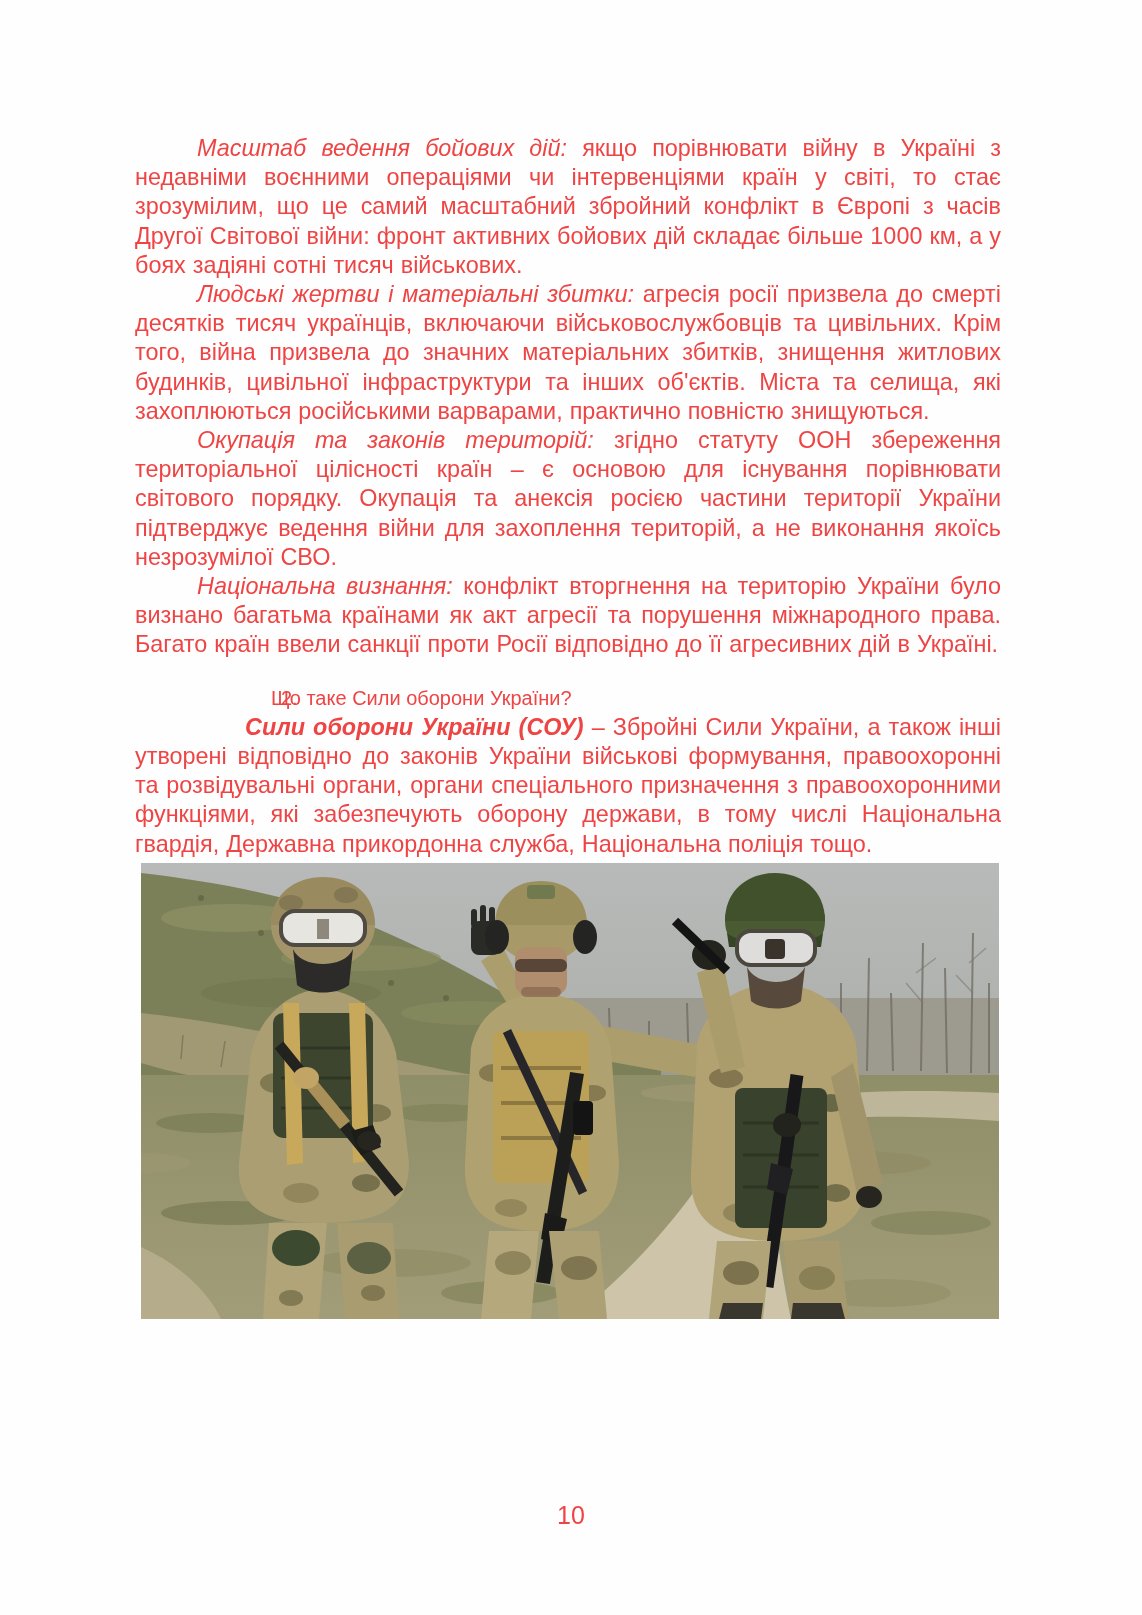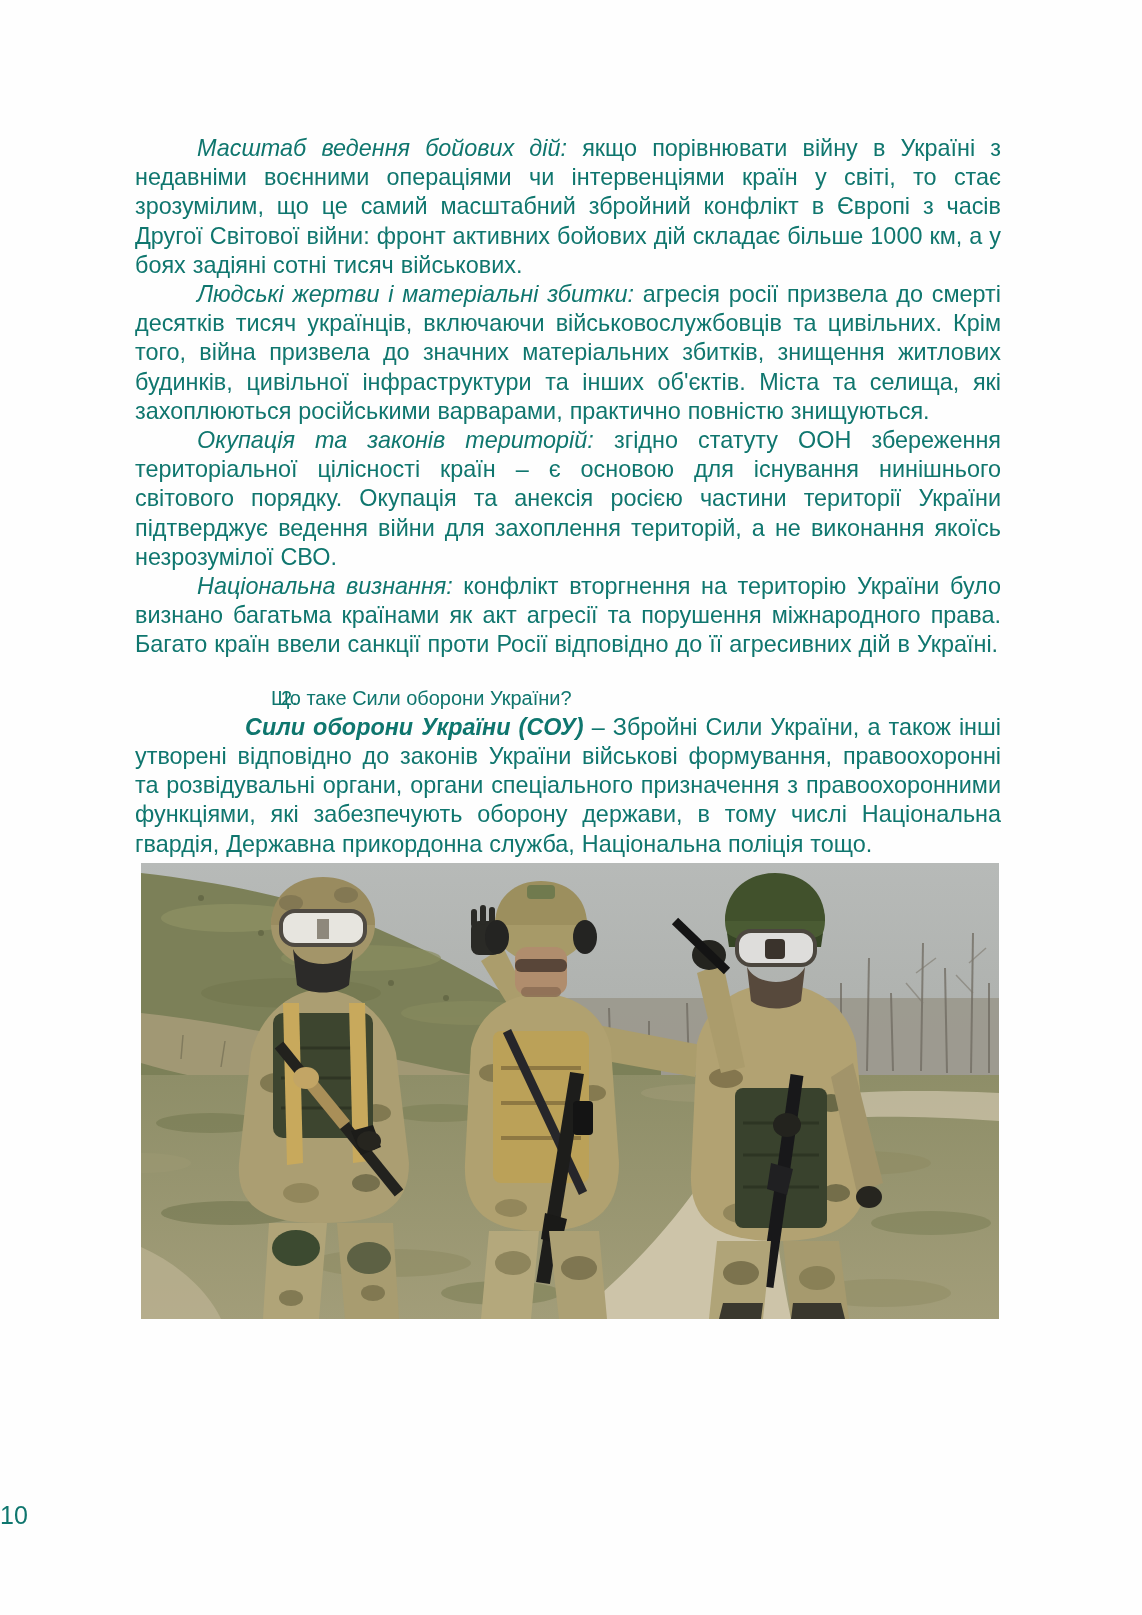--- a/index.html
+++ b/index.html
@@ -1,21 +1,21 @@
 <!DOCTYPE html>
 <html lang="uk"><head>
 <meta charset="utf-8">
 <style>
   html,body{margin:0;padding:0;background:#ffffff;}
   .page{
     position:relative;
     width:1142px;height:1615px;
     background:#fefefe;
     font-family:"Liberation Sans","DejaVu Sans",sans-serif;
-    color:#0f766e;
+    color:#ef4444;
     overflow:hidden;
   }
   .content{
     position:absolute;left:135px;top:134px;width:866px;
   }
   .par{
     margin:0;
     font-size:23.4px;
     line-height:29.2px;
     text-align:justify;
@@ -35,35 +35,35 @@
   .h-num{display:inline-block;width:63px;}
   .photo-wrap{
     margin:4px 0 0 6px;
     width:858px;height:456px;
     background:#b4b7b3;
     overflow:hidden;
   }
   .photo-wrap svg{display:block;}
   .page-footer{
     position:absolute;left:0;top:1500px;width:1142px;
-    text-align:left;
+    text-align:center;
     font-size:25px;line-height:30px;
   }
 </style>
 </head>
 <body>
 
 <div class="page">
   <div class="content">
 
     <p class="par"><em class="lead">Масштаб ведення бойових дій:</em><span> якщо порівнювати війну в Україні з недавніми воєнними операціями чи інтервенціями країн у світі, то стає зрозумілим, що це самий масштабний збройний конфлікт в Європі з часів Другої Світової війни: фронт активних бойових дій складає більше 1000 км, а у боях задіяні сотні тисяч військових.</span></p>
 
     <p class="par"><em class="lead">Людські жертви і матеріальні збитки:</em><span> агресія росії призвела до смерті десятків тисяч українців, включаючи військовослужбовців та цивільних. Крім того, війна призвела до значних матеріальних збитків, знищення житлових будинків, цивільної інфраструктури та інших об'єктів. Міста та селища, які захоплюються російськими варварами, практично повністю знищуються.</span></p>
 
-    <p class="par"><em class="lead">Окупація та законів територій:</em><span> згідно статуту ООН збереження територіальної цілісності країн – є основою для існування нинішнього світового порядку. Окупація та анексія росією частини території України підтверджує ведення війни для захоплення територій, а не виконання якоїсь незрозумілої СВО.</span></p>
+    <p class="par"><em class="lead">Окупація та законів територій:</em><span> згідно статуту ООН збереження територіальної цілісності країн – є основою для існування порівнювати світового порядку. Окупація та анексія росією частини території України підтверджує ведення війни для захоплення територій, а не виконання якоїсь незрозумілої СВО.</span></p>
 
     <p class="par"><em class="lead">Національна визнання:</em><span> конфлікт вторгнення на територію України було визнано багатьма країнами як акт агресії та порушення міжнародного права. Багато країн ввели санкції проти Росії відповідно до її агресивних дій в Україні.</span></p>
 
 
     <h2 class="qheading"><span class="h-num">2.</span><span>Що таке Сили оборони України?</span></h2>
 
     <p class="par"><em class="lead bold">Сили оборони України (СОУ)</em><span> – Збройні Сили України, а також інші утворені відповідно до законів України військові формування, правоохоронні та розвідувальні органи, органи спеціального призначення з правоохоронними функціями, які забезпечують оборону держави, в тому числі Національна гвардія, Державна прикордонна служба, Національна поліція тощо.</span></p>
 
     <div class="photo-wrap">
       <svg width="858" height="456" viewBox="0 0 858 456" xmlns="http://www.w3.org/2000/svg">

